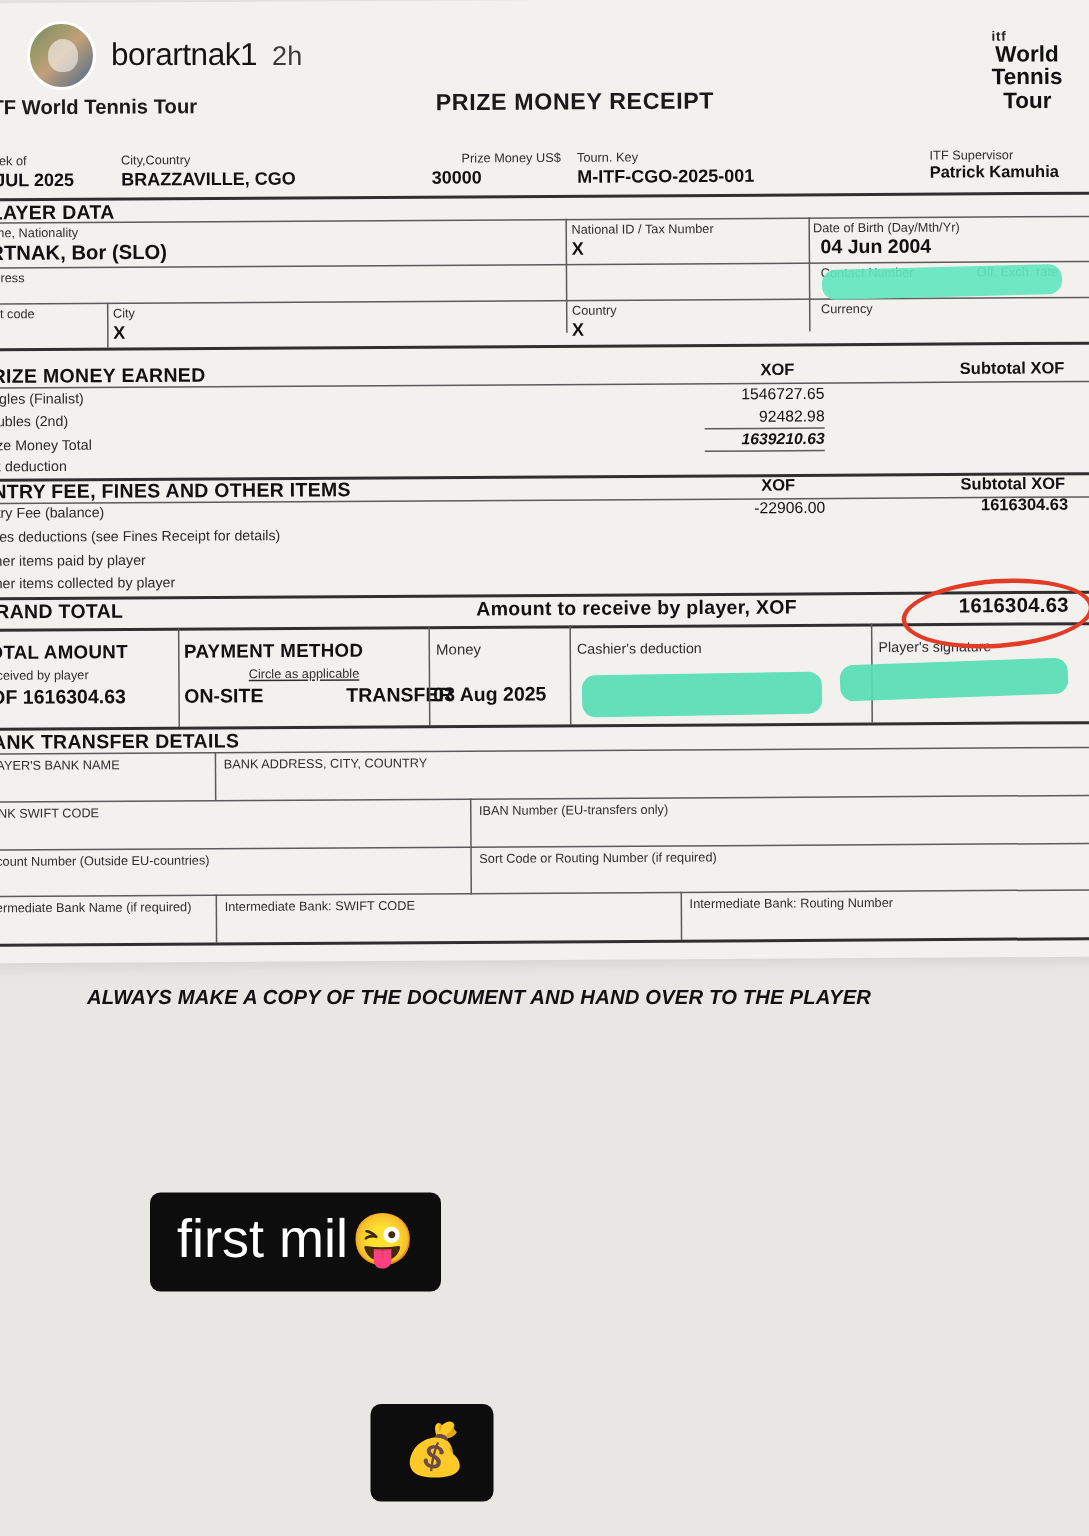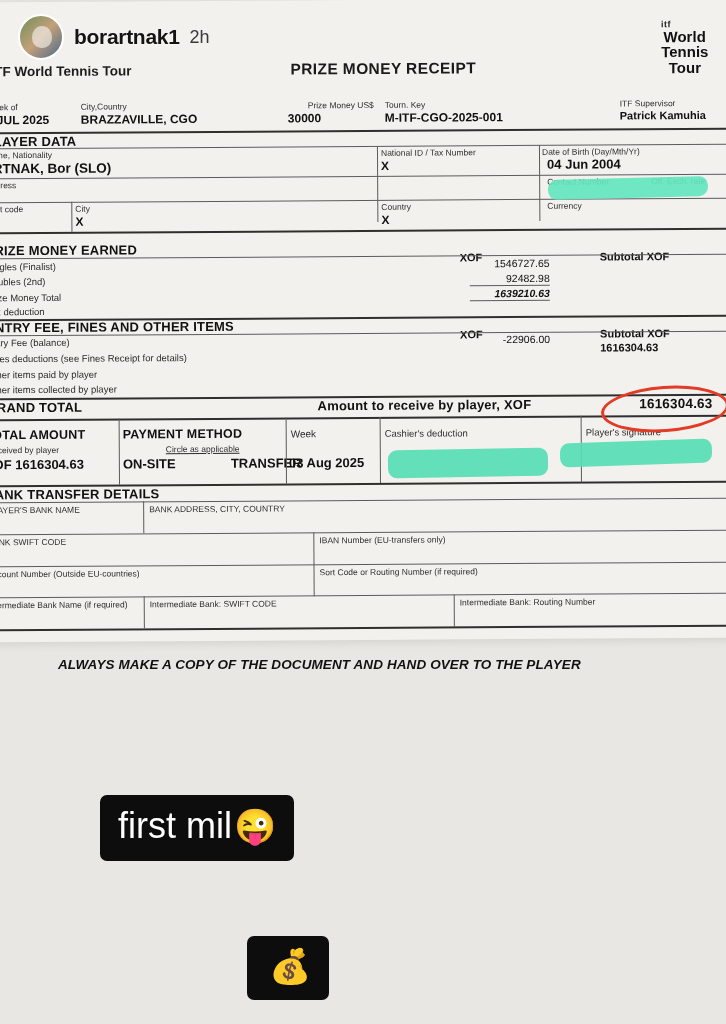--- a/index.html
+++ b/index.html
@@ -22,21 +22,21 @@
     border:2px solid #ffffff;
     box-sizing:border-box;
     position:relative;overflow:hidden;
   }
   .avatar:after{
     content:"";position:absolute;left:12px;top:10px;
     width:20px;height:22px;border-radius:50% 50% 45% 45%;
     background:rgba(255,255,255,.55);
   }
   .story-user{
-    font-size:21px;font-weight:bold;color:#141414;
+    font-size:21px;font-weight:normal;color:#141414;
     letter-spacing:-.3px;text-shadow:0 1px 2px rgba(255,255,255,.6);
   }
   .story-time{
     font-size:18px;color:#3a3a3a;font-weight:normal;
   }
 
   
   .doc{
     position:absolute;
     left:-22px;top:0;
@@ -61,21 +61,21 @@
   }
   .itf-small{font-size:9px;font-weight:bold;color:#222;letter-spacing:.5px;}
   .itf-big{font-size:15px;font-weight:bold;color:#111;text-align:center;}
 
   
   .lbl{font-size:8.5px;color:#2e2e2e;position:absolute;}
   .val{font-size:12px;font-weight:bold;color:#111;position:absolute;}
   .sec{font-size:13px;font-weight:bold;color:#111;position:absolute;letter-spacing:.2px;}
   .row{font-size:9.5px;color:#2b2b2b;position:absolute;}
   .num{font-size:10.5px;color:#111;position:absolute;text-align:right;}
-  .numb{font-size:11px;font-weight:bold;color:#111;position:absolute;margin-top:10px;}
+  .numb{font-size:11px;font-weight:bold;color:#111;position:absolute;text-align:right;}
 
   .hline{position:absolute;background:#5b5b5b;height:1px;}
   .vline{position:absolute;background:#5b5b5b;width:1px;}
   .hline2{position:absolute;background:#2f2f2f;height:1.6px;}
 
   
   .redact{
     position:absolute;background:#63e6be;opacity:.92;
     border-radius:9px;
   }
@@ -207,21 +207,21 @@
 
   <div class="sec" style="left:-16px;top:426px;font-size:12.5px;">TOTAL AMOUNT</div>
   <div class="lbl" style="left:-14px;top:443px;">Received by player</div>
   <div class="val" style="left:-16px;top:455px;font-size:13px;">XOF 1616304.63</div>
 
   <div class="sec" style="left:122px;top:426px;font-size:12.5px;">PAYMENT METHOD</div>
   <div class="lbl" style="left:165px;top:443px;text-decoration:underline;">Circle as applicable</div>
   <div class="val" style="left:122px;top:455px;font-size:13px;">ON-SITE</div>
   <div class="val" style="left:230px;top:455px;font-size:13px;">TRANSFER</div>
 
-  <div class="lbl" style="left:290px;top:428px;font-size:10px;">Week</div>
+  <div class="lbl" style="left:290px;top:428px;font-size:10px;">Money</div>
   <div class="val" style="left:288px;top:455px;font-size:13px;">03 Aug 2025</div>
 
   <div class="lbl" style="left:384px;top:428px;font-size:9.5px;">Cashier's deduction</div>
   <div class="lbl" style="left:585px;top:428px;font-size:9.5px;">Player's signature</div>
 
   <div class="vline" style="left:118px;top:417px;height:66px;"></div>
   <div class="vline" style="left:285px;top:417px;height:66px;"></div>
   <div class="vline" style="left:379px;top:417px;height:66px;"></div>
   <div class="vline" style="left:580px;top:417px;height:66px;"></div>
   <div class="hline2" style="left:-24px;top:483px;width:762px;"></div>

